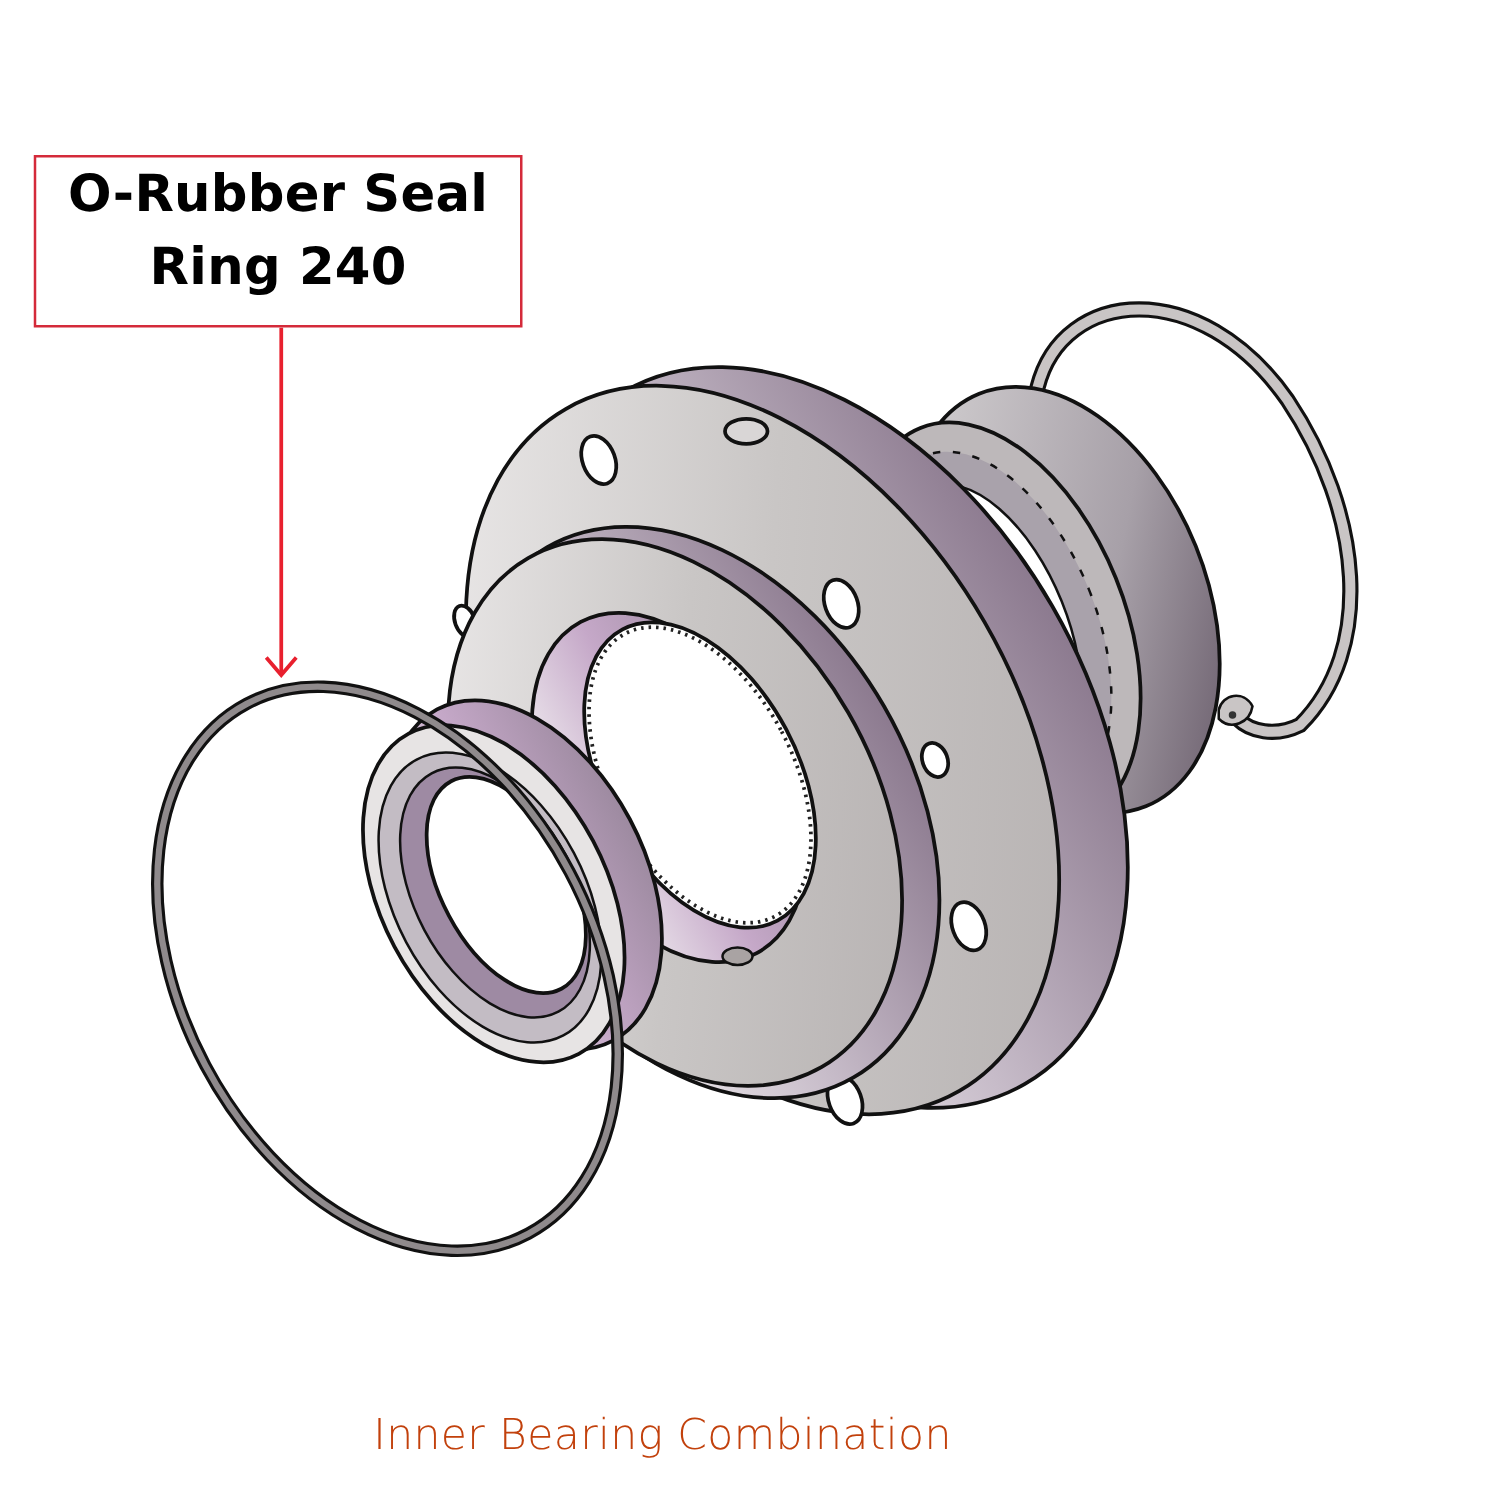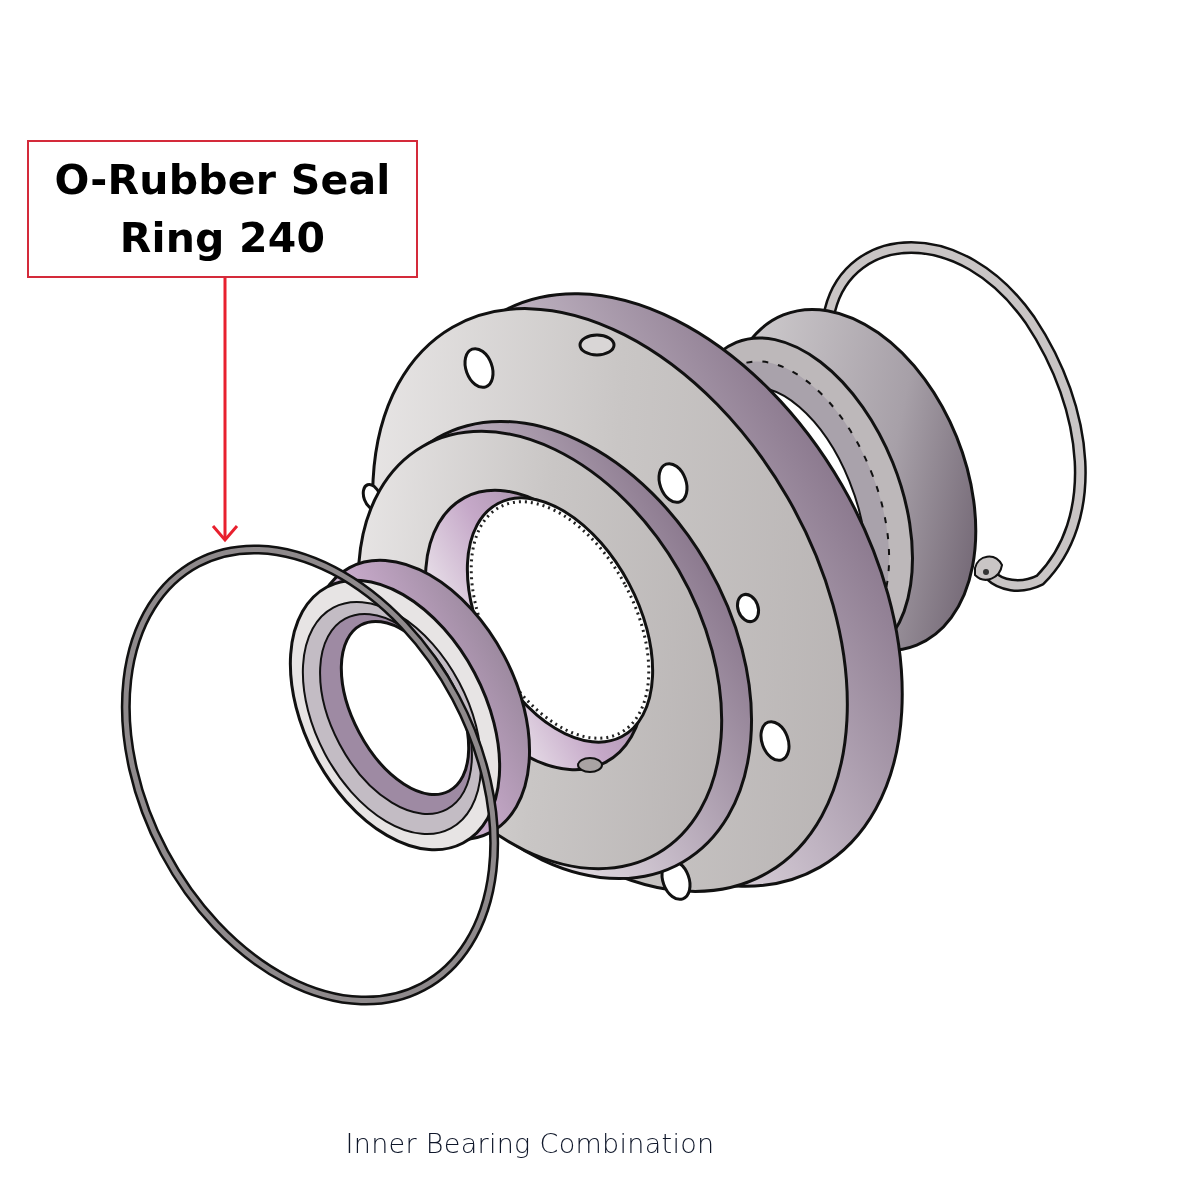--- a/index.html
+++ b/index.html
@@ -1,29 +1,29 @@
 <!DOCTYPE html>
 <html><head>
 <meta charset="utf-8">
 <style>
   html, body { margin: 0; padding: 0; background: #ffffff; }
   body { width: 1200px; height: 1200px; position: relative; overflow: hidden; font-family: "DejaVu Sans", sans-serif; }
   .callout-box {
     position: absolute; left: 27px; top: 124px; width: 391px; height: 138px;
     border: 2px solid #d42a3a; box-sizing: border-box; background: #ffffff;
-    display: flex; flex-direction: column; align-items: center; justify-content: center; margin-top: 16px;
+    display: flex; flex-direction: column; align-items: center; justify-content: flex-start;
   }
   .callout-line {
     font-family: "DejaVu Sans", sans-serif; font-weight: bold; font-size: 41px;
     color: #000000; line-height: 58px; letter-spacing: 0.2px; white-space: nowrap;
   }
   .diagram-svg { position: absolute; left: 0; top: 0; width: 1200px; height: 1200px; }
   .caption {
     position: absolute; left: 0; width: 1060px; top: 1128px; text-align: center;
-    font-family: "DejaVu Sans", sans-serif; font-weight: 200; font-size: 27px; color: #0f172a;
+    font-family: "DejaVu Sans", sans-serif; font-weight: 200; font-size: 34px; color: #c2410c;
     letter-spacing: 0.3px;
   }
 </style>
 </head>
 <body>
 
 <svg class="diagram-svg" viewBox="0 0 1200 1200" xmlns="http://www.w3.org/2000/svg">
   <defs>
     <linearGradient id="gFace" x1="0" y1="0" x2="1" y2="1">
       <stop offset="0" stop-color="#f2f0f0"></stop>

